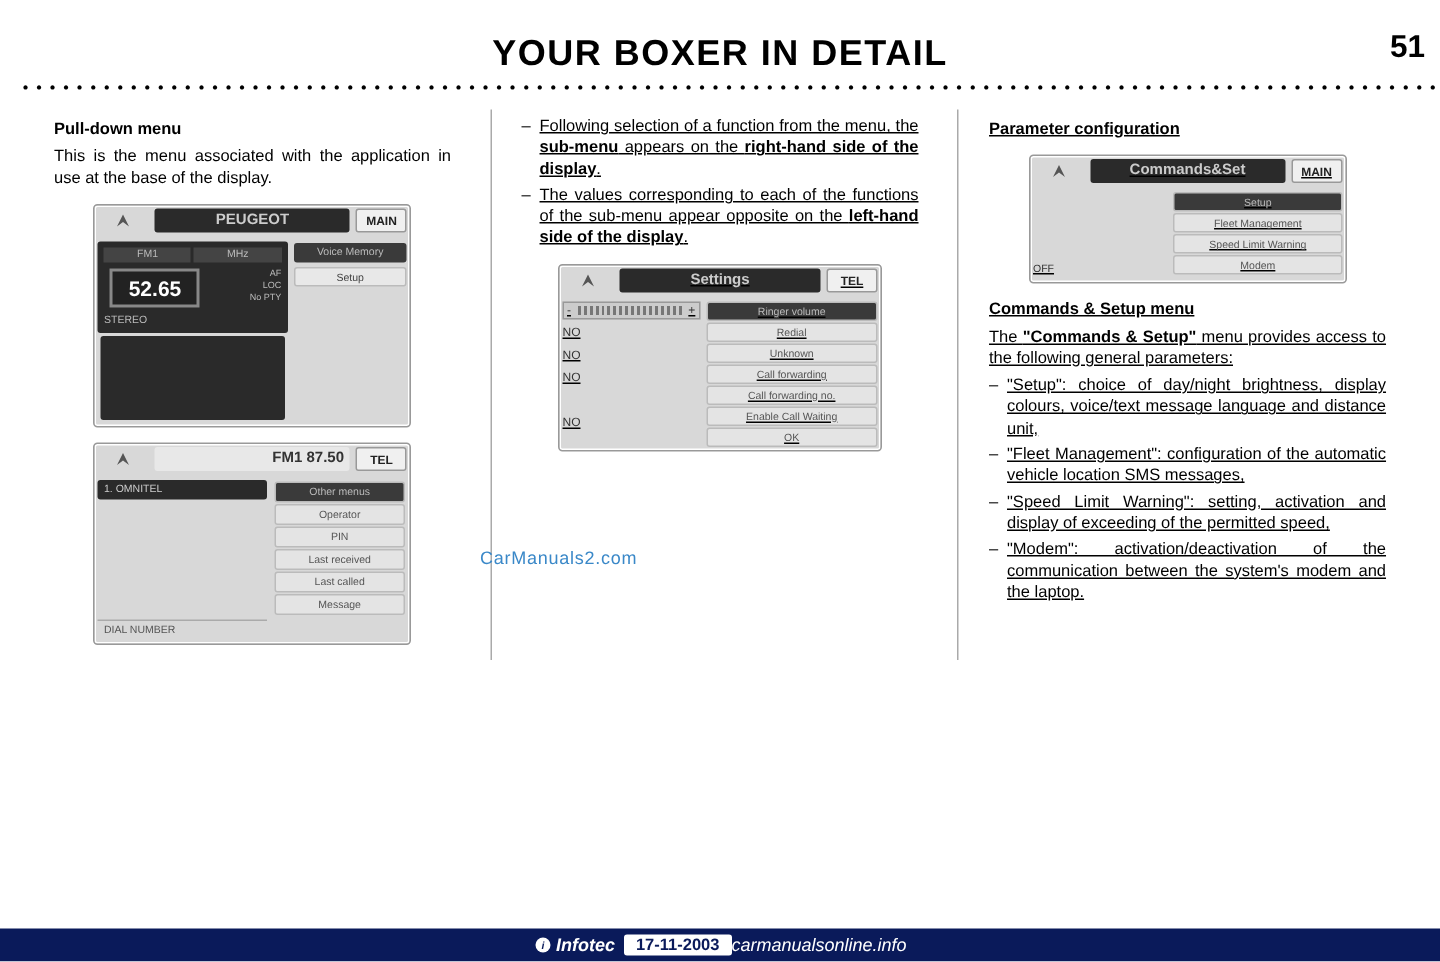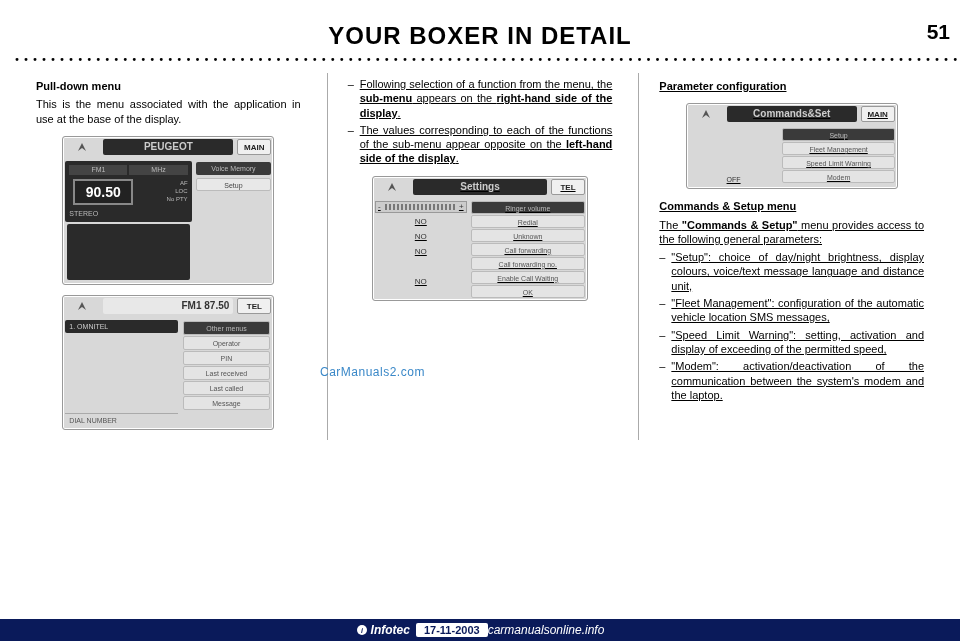--- a/index.html
+++ b/index.html
@@ -46,21 +46,21 @@
   .dial { border-top: 1px solid #aaa; font-size: 7px; color: #555; padding: 2px 4px; }
 
   
   .settings-left { flex: 4; padding: 2px; display: flex; flex-direction: column; gap: 2px; }
   .settings-right { flex: 5; padding: 2px; display: flex; flex-direction: column; gap: 1px; }
   .volbar { height: 12px; background: #ccc; border: 1px solid #999; display: flex; align-items: center; }
   .volbar .t { flex: 1; height: 6px; background: repeating-linear-gradient(90deg,#777,#777 2px,#ccc 2px,#ccc 4px); margin: 0 2px; }
   .volbar span { font-size: 8px; padding: 0 2px; color: #333; }
   .settings-item { background: #e4e4e4; border: 1px solid #bbb; color: #555; font-size: 7px; text-align: center; height: 13px; line-height: 13px; border-radius: 2px; }
   .settings-item.dark { background: #3a3a3a; color: #bbb; }
-  .novalue { font-size: 8px; color: #333; text-align: center; height: 13px; line-height: 13px; }
+  .novalue { font-size: 8px; color: #333; height: 13px; line-height: 13px; }
 
   .watermark { position: absolute; left: 320px; top: 365px; color: #3a88c8; font-size: 12px; letter-spacing: .5px; z-index: 10; }
   .footer { position: absolute; bottom: 0; left: 0; right: 0; height: 22px; background: #0a1a5a; display: flex; align-items: center; justify-content: center; padding: 0 10px; }
   .footer .left { display: flex; align-items: center; gap: 6px; }
   .brand { color: #fff; font-style: italic; font-weight: bold; font-size: 12px; display: flex; align-items: center; gap: 3px; }
   .datebadge { background: #fff; color: #0a1a5a; font-weight: bold; font-size: 11px; padding: 1px 8px; border-radius: 2px; }
   .footer .right { color: #fff; font-size: 12px; font-style: italic; }
 </style>
 </head>
 <body>
@@ -89,21 +89,21 @@
           <div class="corner">MAIN</div>
         </div>
         <div class="screen-body">
           <div class="screen-left">
             <div class="darkpanel">
               <div class="radiorow">
                 <div class="b">FM1</div>
                 <div class="b">MHz</div>
               </div>
               <div style="display:flex; align-items:center;">
-                <div class="freqbox">90.50</div>
+                <div class="freqbox">52.65</div>
                 <div style="flex:1; font-size:6px; color:#bbb; line-height:1.3; text-align:right;">
                   <div>AF</div>
                   <div>LOC</div>
                   <div>No PTY</div>
                 </div>
               </div>
               <div style="font-size:7px; color:#bbb;">STEREO</div>
             </div>
             <div class="blank-area"></div>
           </div>

